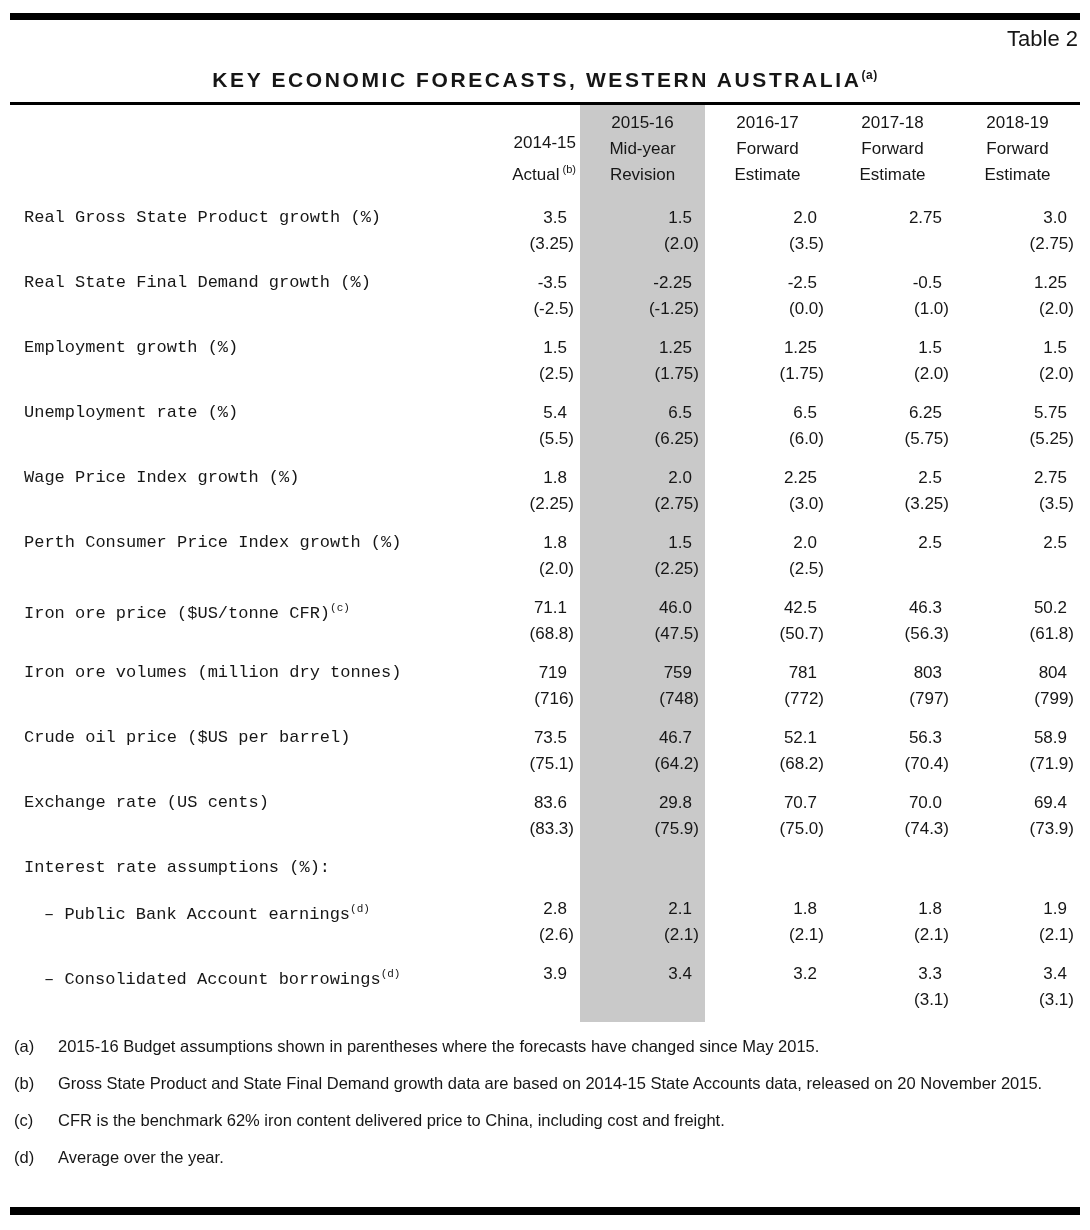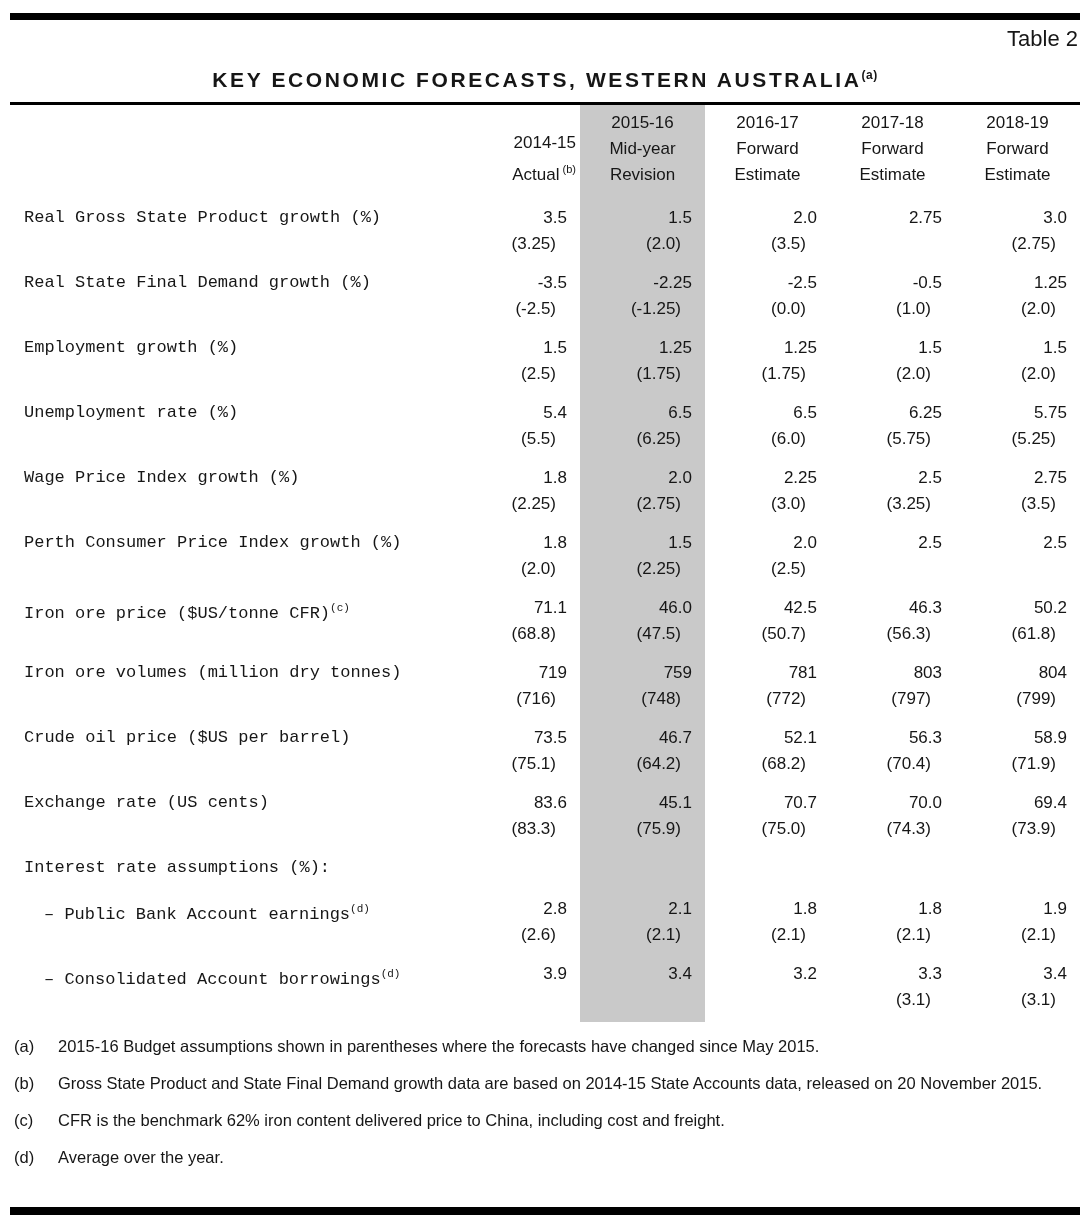--- a/index.html
+++ b/index.html
@@ -62,21 +62,21 @@
     font-family:Liberation Mono, monospace;
   }
   td.label-cell.indent { padding-left:34px; }
   td.num-cell {
     vertical-align:top;
     text-align:right;
     padding:4px 0 9px 0;
     line-height:26px;
   }
   td.num-cell .val   { padding-right:13px; }
-  td.num-cell .paren { padding-right:24px; }
+  td.num-cell .paren { padding-right:6px; }
   tr.section-row td { height:41px; padding-bottom:0; }
   tr.data-row td { height:61px; }
   tr.last-row td { height:64px; }
 
   .footnotes { margin-top:12px; }
   .footnote {
     display:flex;
     font-size:16.5px;
     line-height:24px;
     margin-bottom:13px;
@@ -346,21 +346,21 @@
               <div class="paren">(71.9)</div>
             </td>
           </tr>
           <tr class="data-row">
             <td class="label-cell">Exchange rate (US cents)</td>
             <td class="num-cell">
               <div class="val">83.6</div>
               <div class="paren">(83.3)</div>
             </td>
             <td class="num-cell shaded" style="background: rgb(201, 201, 201);">
-              <div class="val">45.1</div>
+              <div class="val">29.8</div>
               <div class="paren">(75.9)</div>
             </td>
             <td class="num-cell">
               <div class="val">70.7</div>
               <div class="paren">(75.0)</div>
             </td>
             <td class="num-cell">
               <div class="val">70.0</div>
               <div class="paren">(74.3)</div>
             </td>

